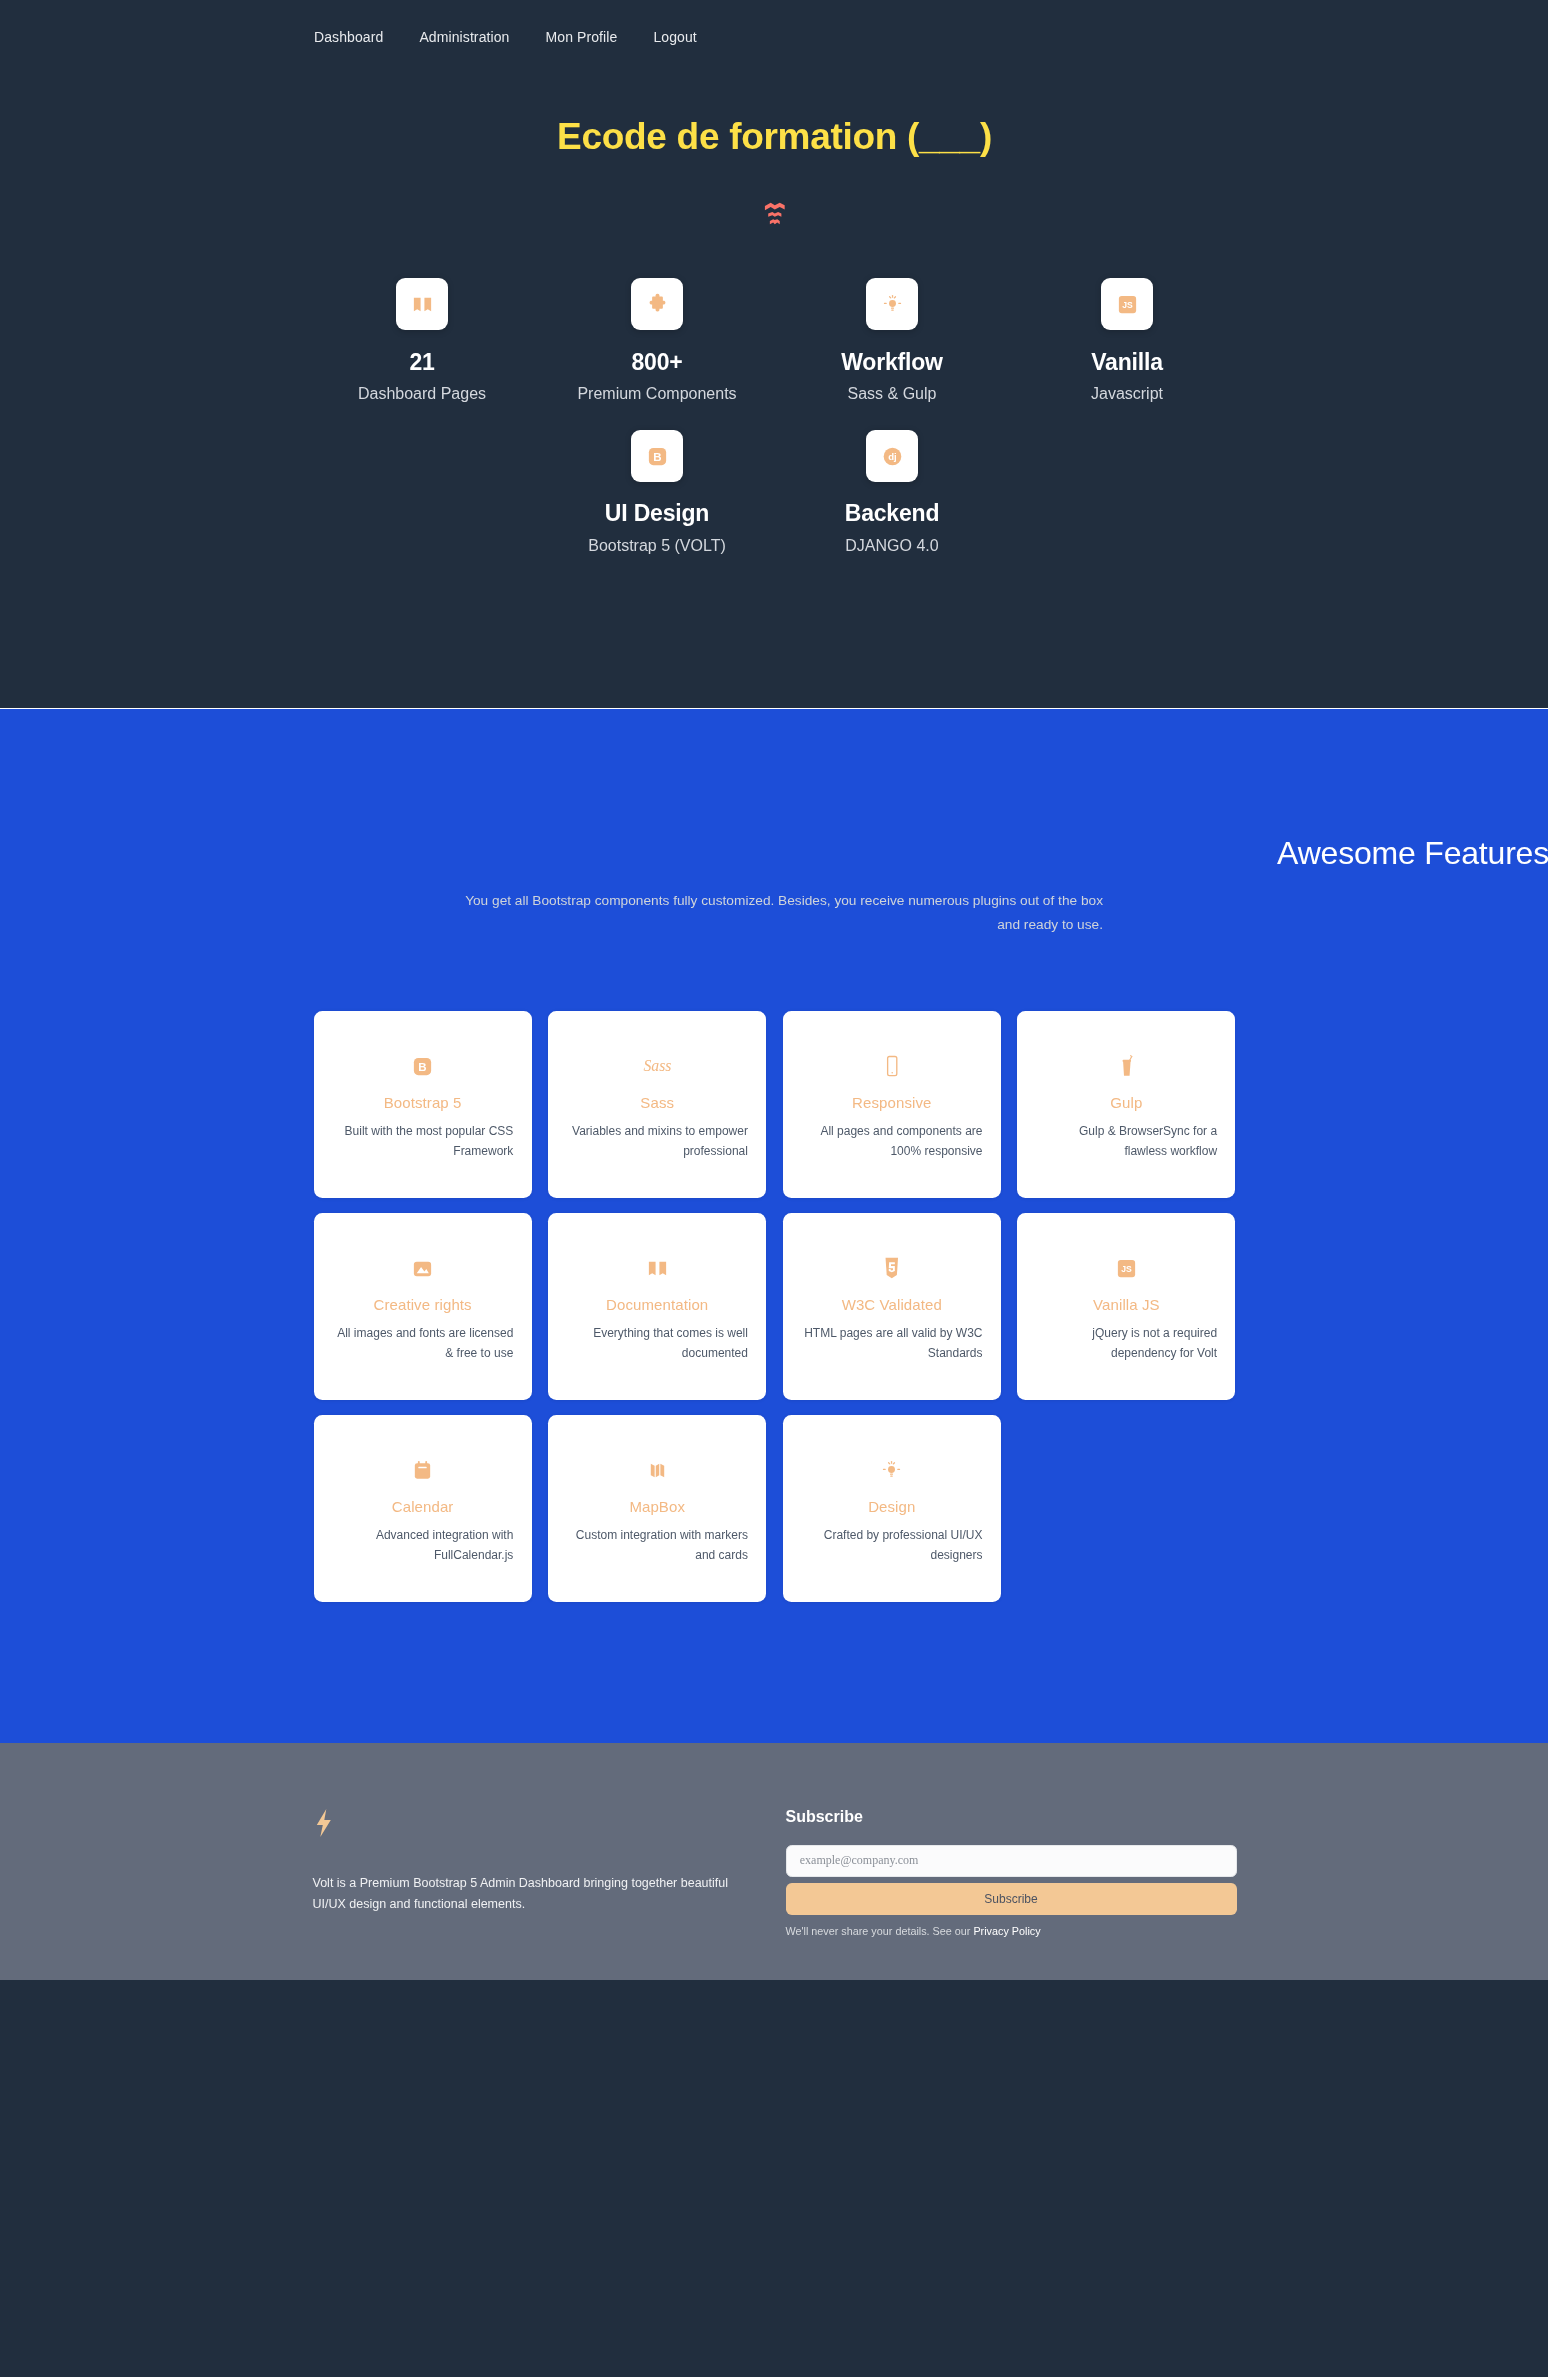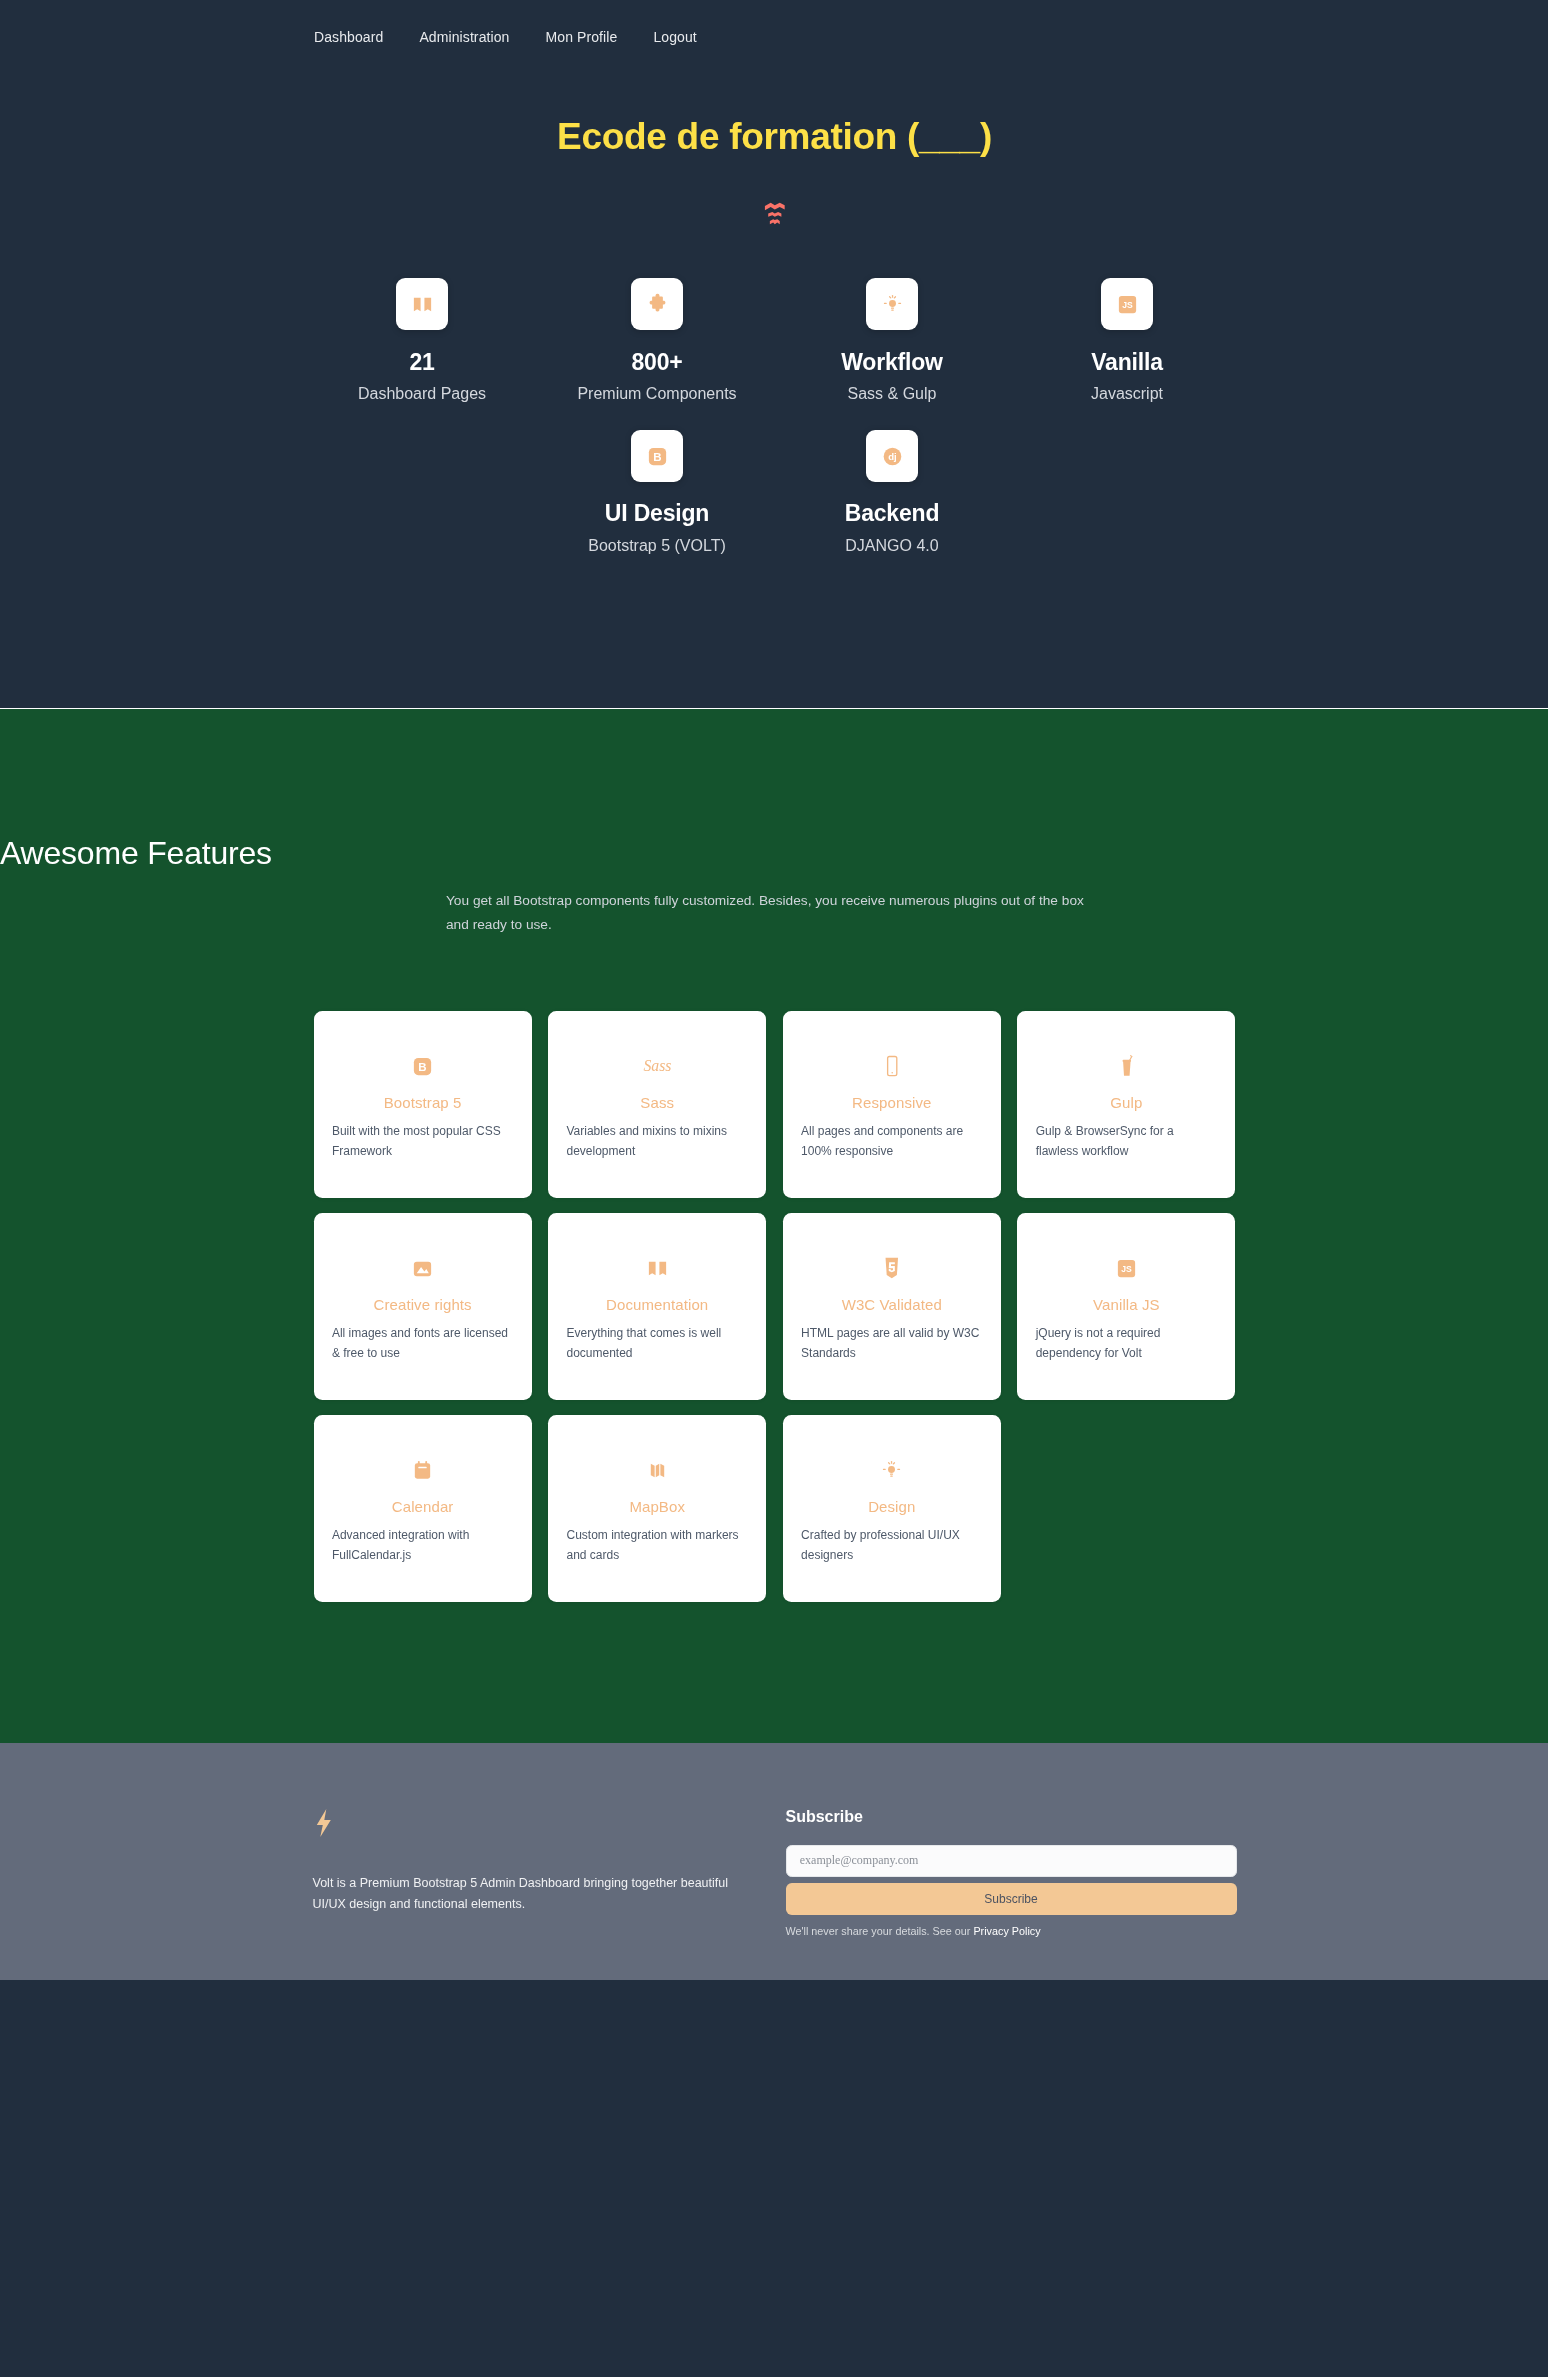--- a/index.html
+++ b/index.html
@@ -72,24 +72,24 @@
     line-height: 1.15;
   }
   .stat-label {
     color: #d4d8de;
     font-size: 16px;
     margin-top: 10px;
   }
 
   
   .features {
-    background: #14532d;
+    background: #1d4ed8;
     padding-top: 126px;
     padding-bottom: 141px;
-    text-align: left;
+    text-align: right;
   }
   .features-title {
     color: #ffffff;
     font-size: 32px;
     font-weight: 400;
     letter-spacing: -0.2px;
   }
   .features-sub {
     color: #cfd4da;
     font-size: 13.7px;
@@ -321,21 +321,21 @@
       <div class="card-desc">Built with the most popular CSS Framework</div>
     </div>
 
     <div class="card">
       <div class="card-icon">
         <svg width="35" height="21.6" viewBox="0 0 42 26">
           <text x="21" y="19" font-family="Liberation Serif, serif" font-size="19" font-style="italic" fill="#f3b984" text-anchor="middle">Sass</text>
         </svg>
       </div>
       <div class="card-title">Sass</div>
-      <div class="card-desc">Variables and mixins to mixins development</div>
+      <div class="card-desc">Variables and mixins to empower professional</div>
     </div>
 
     <div class="card">
       <div class="card-icon">
         <svg width="21.6" height="25" viewBox="0 0 24 30">
           <rect x="7" y="3" width="11" height="23" rx="2.2" fill="none" stroke="#f3b984" stroke-width="1.6"></rect>
           <circle cx="12.5" cy="22.4" r="0.9" fill="#f3b984"></circle>
         </svg>
       </div>
       <div class="card-title">Responsive</div>

